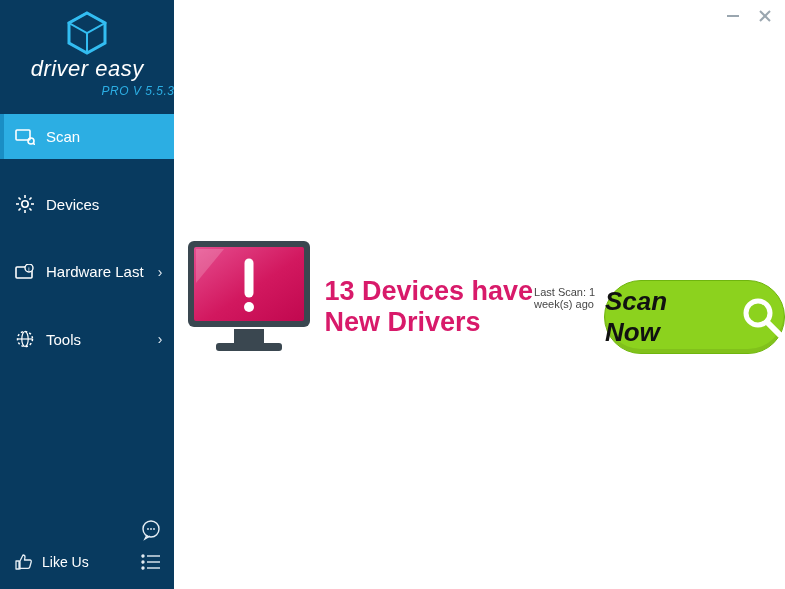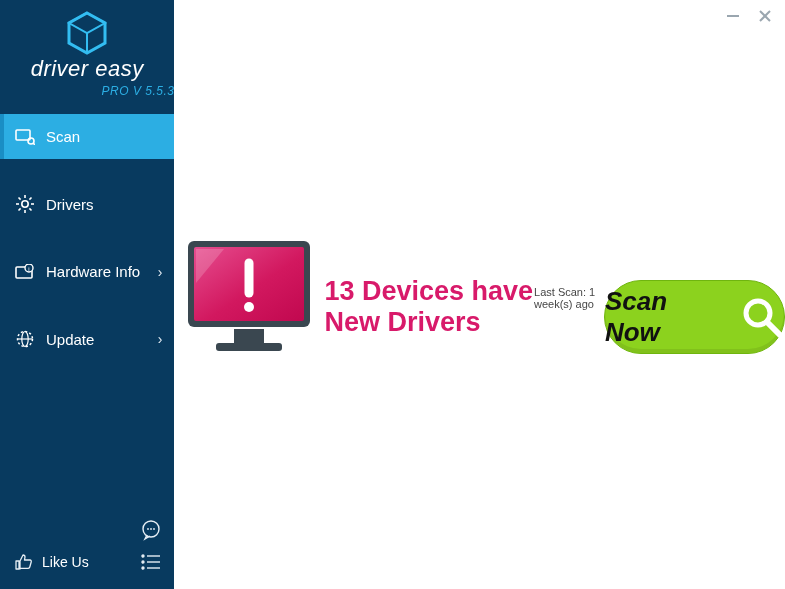--- a/index.html
+++ b/index.html
@@ -83,48 +83,48 @@
                 <line x1="9" y1="15" x2="9" y2="18"></line>
                 <line x1="0" y1="9" x2="3" y2="9"></line>
                 <line x1="15" y1="9" x2="18" y2="9"></line>
                 <line x1="2.5" y1="2.5" x2="4.6" y2="4.6"></line>
                 <line x1="13.4" y1="13.4" x2="15.5" y2="15.5"></line>
                 <line x1="2.5" y1="15.5" x2="4.6" y2="13.4"></line>
                 <line x1="13.4" y1="4.6" x2="15.5" y2="2.5"></line>
               </g>
             </svg>
         </span>
-        <span>Drivers</span>
+        <span>Devices</span>
       </div>
 
       <div class="nav-gap"></div>
 
       <div class="nav-item">
         <span class="icon">
           <svg width="20" height="16" viewBox="0 0 20 16">
               <rect x="1" y="3" width="16" height="11" rx="1" fill="none" stroke="#fff" stroke-width="1.6"></rect>
               <circle cx="14" cy="4" r="4" fill="#083a5f" stroke="#fff" stroke-width="1.4"></circle>
               <text x="14" y="6.5" text-anchor="middle" font-size="6" fill="#fff" font-family="Arial">i</text>
             </svg>
         </span>
-        <span>Hardware Info</span>
+        <span>Hardware Last</span>
         <span class="chev">›</span>
       </div>
 
       <div class="nav-gap"></div>
 
       <div class="nav-item">
         <span class="icon">
           <svg width="18" height="18" viewBox="0 0 18 18">
               <circle cx="9" cy="9" r="7.5" fill="none" stroke="#fff" stroke-width="1.5" stroke-dasharray="2.2 2.2"></circle>
               <ellipse cx="9" cy="9" rx="3.2" ry="7.5" fill="none" stroke="#fff" stroke-width="1.2"></ellipse>
               <line x1="1.5" y1="9" x2="16.5" y2="9" stroke="#fff" stroke-width="1.2"></line>
             </svg>
         </span>
-        <span>Update</span>
+        <span>Tools</span>
         <span class="chev">›</span>
       </div>
     </div>
 
     <div class="sidebar-bottom">
       <div class="bottom-row">
         <span class="circ-icon">
           <svg width="22" height="22" viewBox="0 0 22 22">
               <circle cx="11" cy="10" r="8" fill="none" stroke="#e6eef5" stroke-width="1.4"></circle>
               <path d="M7 16 L5 20 L10 17" fill="none" stroke="#e6eef5" stroke-width="1.4"></path>

